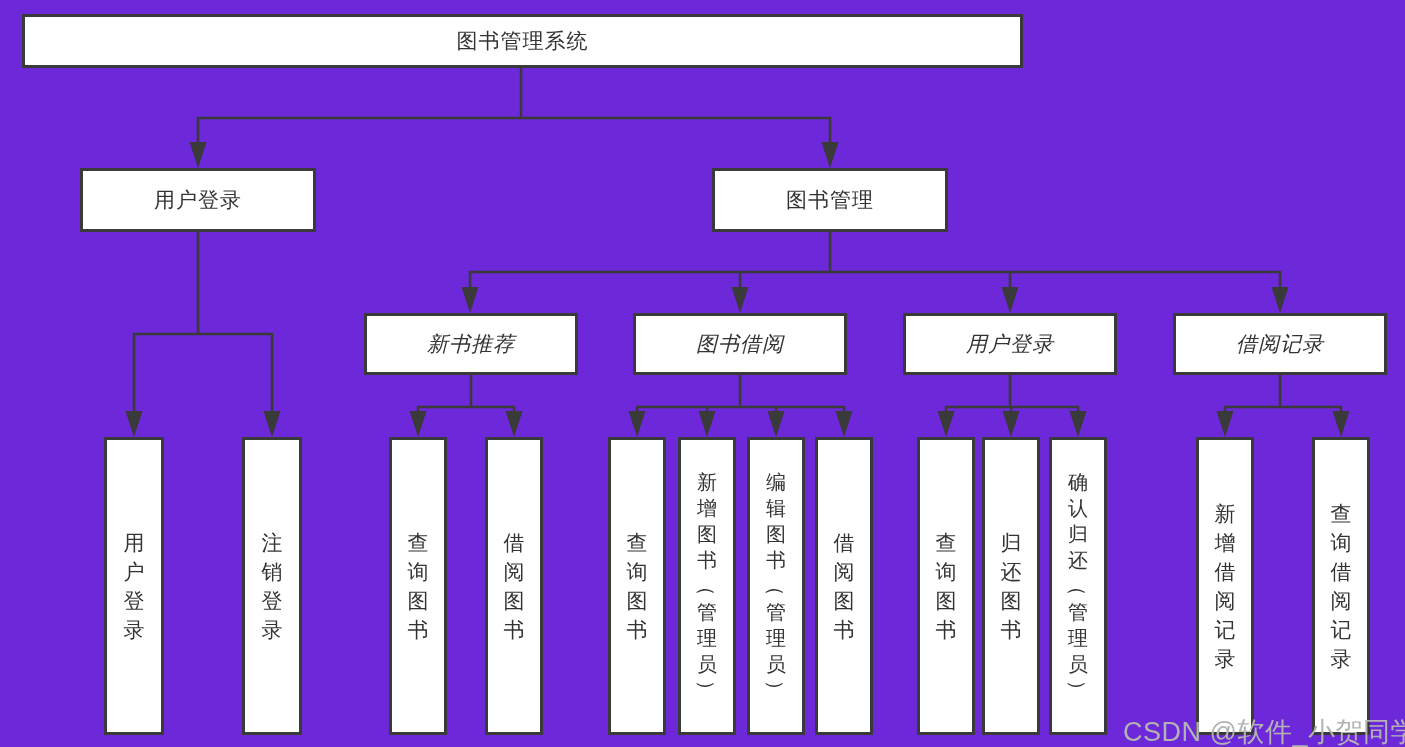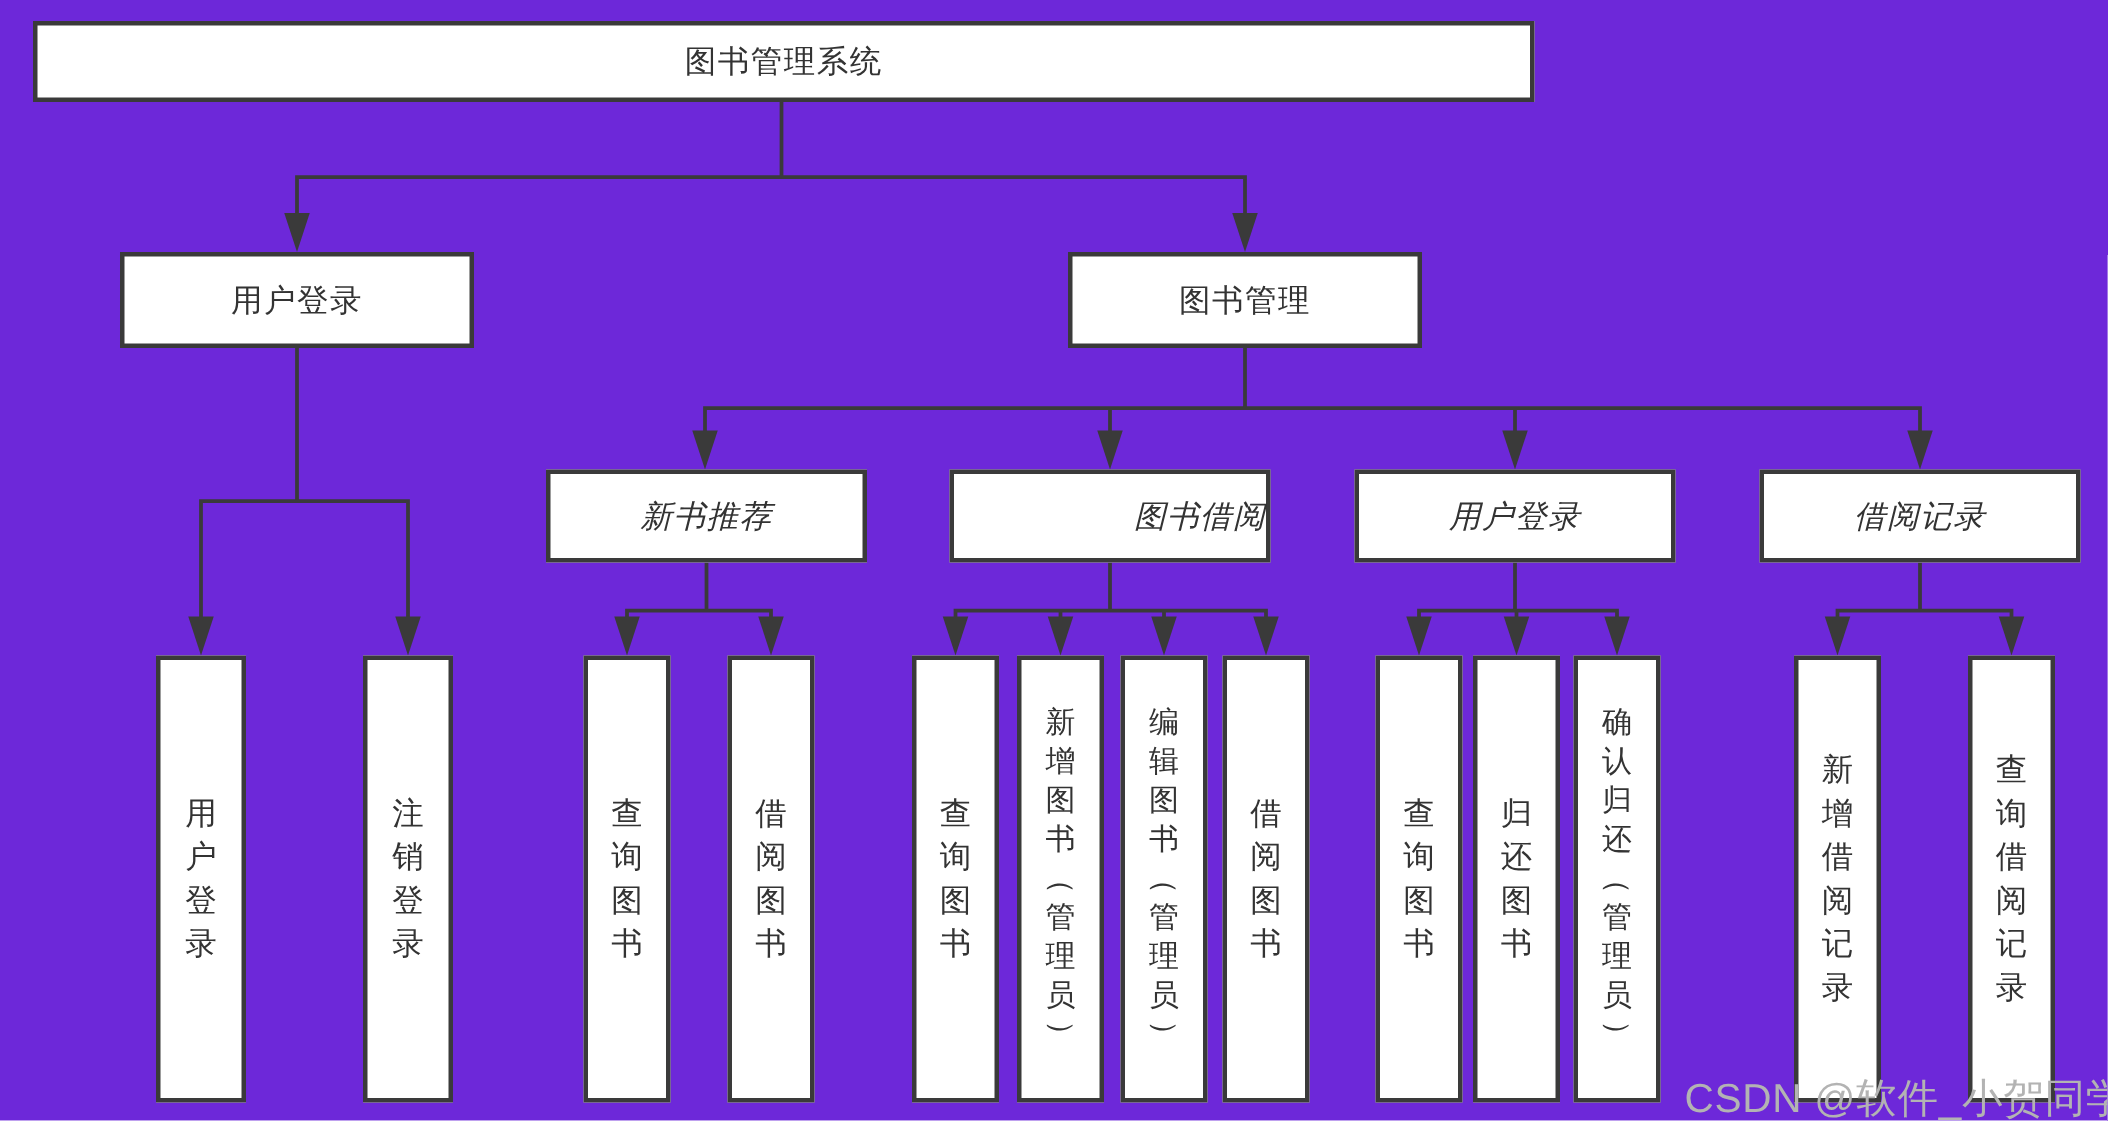--- a/index.html
+++ b/index.html
@@ -58,21 +58,21 @@
     height:26px;
   }
   .vbox .vchar.rot{transform:rotate(90deg);}
   
   .lv1{left:22px;top:14px;width:1001px;height:54px;}
   .lv2{top:168px;width:236px;height:64px;}
   .lv2.n-user{left:80px;}
   .lv2.n-mgmt{left:712px;}
   .lv3{top:313px;width:214px;height:62px;font-style:italic;}
   .lv3.g0{left:364px;}
-  .lv3.g1{left:633px;justify-content:flex-end;}
+  .lv3.g1{left:633px;}
   .lv3.g2{left:903px;}
   .lv3.g3{left:1173px;text-align:right;}
   .leaf{top:437px;width:58px;height:298px;}
   .leaf.a0{left:104px;width:60px;}
   .leaf.a1{left:242px;width:60px;}
   .leaf.b0{left:389px;}
   .leaf.b1{left:485px;}
   .leaf.c0{left:608px;}
   .leaf.c1{left:678px;}
   .leaf.c2{left:747px;}

